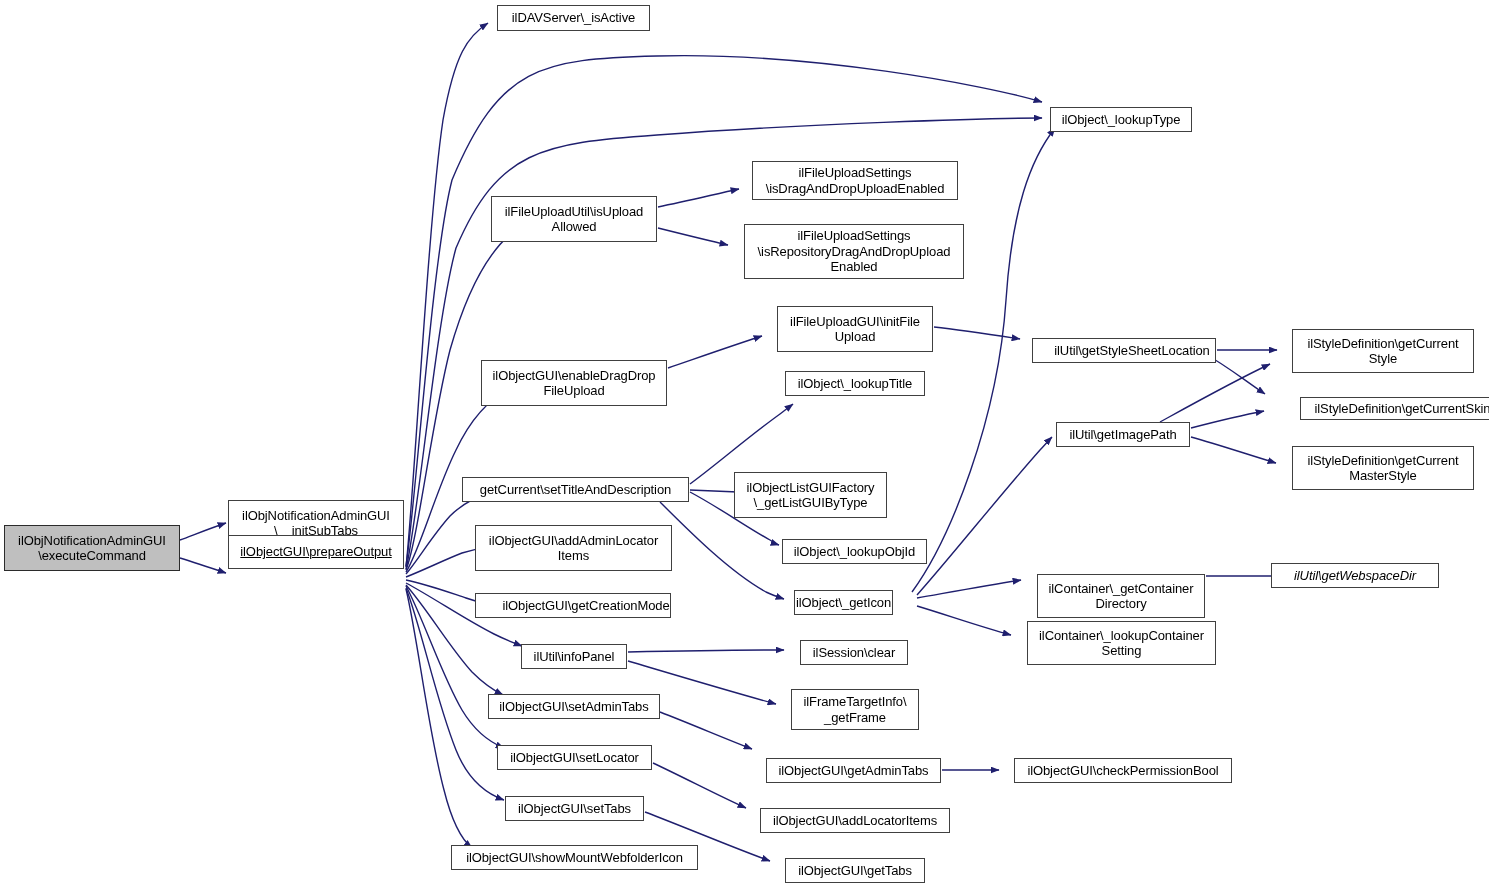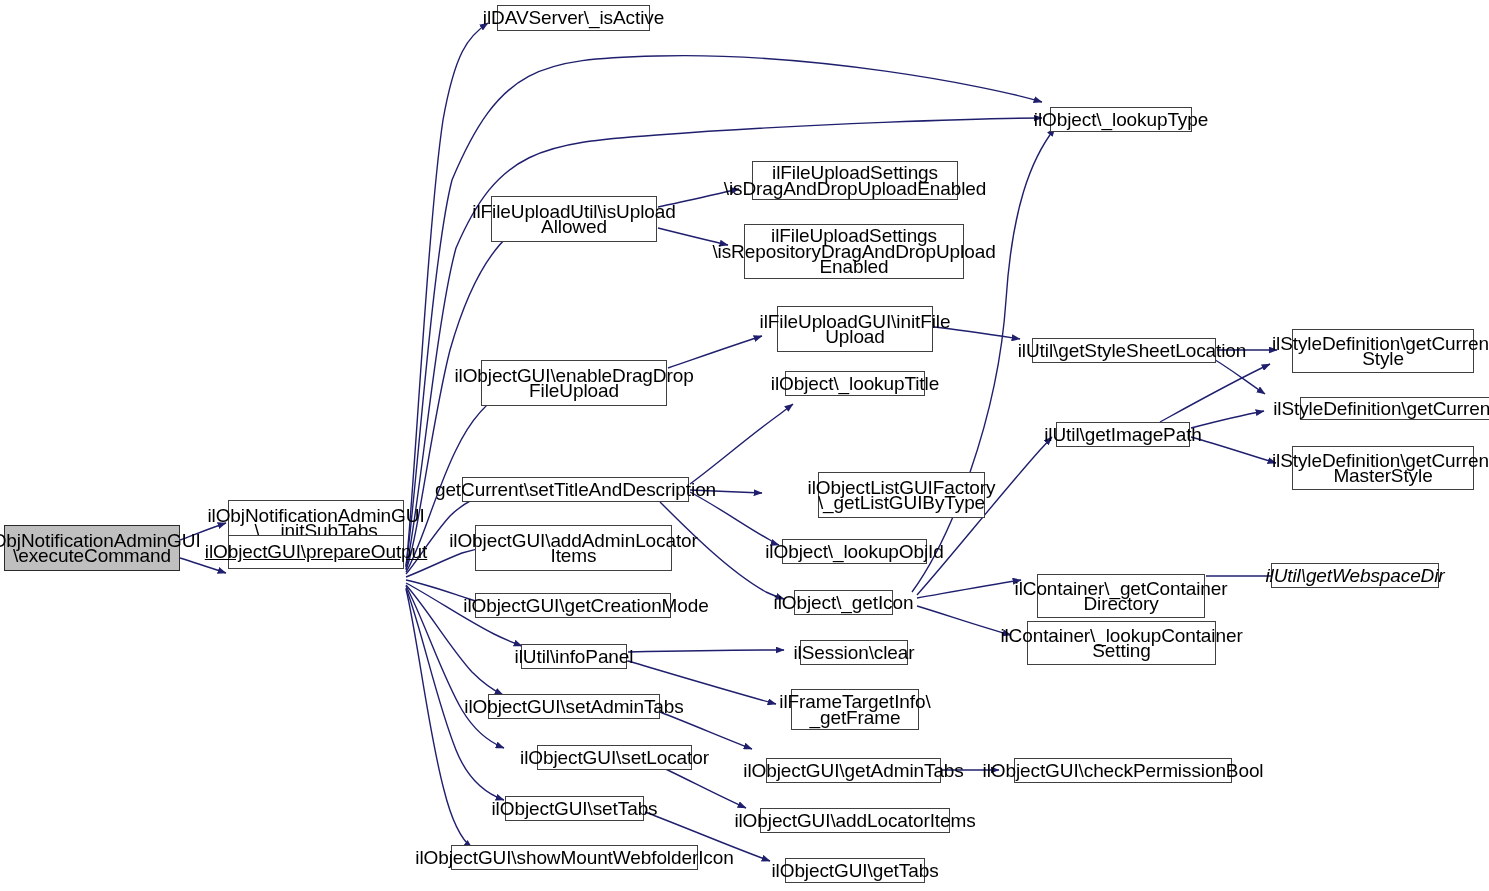--- a/index.html
+++ b/index.html
@@ -9,21 +9,21 @@
   .node{
     position:absolute;
     box-sizing:border-box;
     border:1px solid #404040;
     background:#ffffff;
     color:#000000;
     display:flex;
     align-items:center;
     justify-content:center;
     text-align:center;
-    font-size:19px;
+    font-size:13px;
     line-height:15.5px;
     letter-spacing:-0.1px;
     white-space:pre-line;
     padding:0 4px;
     z-index:5;
   }
   .node.root{background:#bfbfbf;border-color:#2b2b2b;}
 </style>
 </head>
 <body>
@@ -92,35 +92,35 @@
 \isDragAndDropUploadEnabled</div>
       <div class="node" style="left: 744px; top: 224px; width: 220px; height: 55px;">ilFileUploadSettings
 \isRepositoryDragAndDropUpload
 Enabled</div>
       <div class="node" style="left: 481px; top: 360px; width: 186px; height: 46px;">ilObjectGUI\enableDragDrop
 FileUpload</div>
       <div class="node" style="left: 777px; top: 306px; width: 156px; height: 46px;">ilFileUploadGUI\initFile
 Upload</div>
       <div class="node" style="left: 785px; top: 371px; width: 140px; height: 25px;">ilObject\_lookupTitle</div>
       <div class="node" style="left: 462px; top: 477px; width: 227px; height: 25px;">getCurrent\setTitleAndDescription</div>
-      <div class="node" style="left: 818px; top: 472px; width: 167px; height: 46px; text-align: center;">ilObjectListGUIFactory
+      <div class="node" style="left: 734px; top: 472px; width: 153px; height: 46px; text-align: center;">ilObjectListGUIFactory
 \_getListGUIByType</div>
       <div class="node" style="left: 782px; top: 539px; width: 145px; height: 25px;">ilObject\_lookupObjId</div>
       <div class="node" style="left: 794px; top: 590px; width: 99px; height: 25px;">ilObject\_getIcon</div>
       <div class="node" style="left: 475px; top: 525px; width: 197px; height: 46px;">ilObjectGUI\addAdminLocator
 Items</div>
       <div class="node" style="left: 475px; top: 593px; width: 196px; height: 25px; padding-left: 30px;">ilObjectGUI\getCreationMode</div>
       <div class="node" style="left: 521px; top: 644px; width: 106px; height: 25px;">ilUtil\infoPanel</div>
       <div class="node" style="left: 800px; top: 640px; width: 108px; height: 25px;">ilSession\clear</div>
       <div class="node" style="left: 791px; top: 689px; width: 128px; height: 41px;">ilFrameTargetInfo\
 _getFrame</div>
       <div class="node" style="left: 488px; top: 694px; width: 172px; height: 25px;">ilObjectGUI\setAdminTabs</div>
       <div class="node" style="left: 766px; top: 758px; width: 175px; height: 25px;">ilObjectGUI\getAdminTabs</div>
       <div class="node" style="left: 1014px; top: 758px; width: 218px; height: 25px;">ilObjectGUI\checkPermissionBool</div>
-      <div class="node" style="left: 497px; top: 745px; width: 155px; height: 25px; margin-left: 40px;">ilObjectGUI\setLocator</div>
+      <div class="node" style="left: 497px; top: 745px; width: 155px; height: 25px;">ilObjectGUI\setLocator</div>
       <div class="node" style="left: 760px; top: 808px; width: 190px; height: 25px;">ilObjectGUI\addLocatorItems</div>
       <div class="node" style="left: 505px; top: 796px; width: 139px; height: 25px;">ilObjectGUI\setTabs</div>
       <div class="node" style="left: 785px; top: 858px; width: 140px; height: 25px;">ilObjectGUI\getTabs</div>
       <div class="node" style="left: 451px; top: 845px; width: 247px; height: 25px;">ilObjectGUI\showMountWebfolderIcon</div>
       <div class="node" style="left: 1050px; top: 107px; width: 142px; height: 25px;">ilObject\_lookupType</div>
       <div class="node" style="left: 1032px; top: 338px; width: 184px; height: 25px; padding-left: 20px;">ilUtil\getStyleSheetLocation</div>
       <div class="node" style="left: 1056px; top: 422px; width: 134px; height: 25px;">ilUtil\getImagePath</div>
       <div class="node" style="left: 1292px; top: 329px; width: 182px; height: 44px;">ilStyleDefinition\getCurrent
 Style</div>
       <div class="node" style="left: 1280px; top: 397px; width: 205px; height: 23px; margin-left: 20px;">ilStyleDefinition\getCurrentSkin</div>

